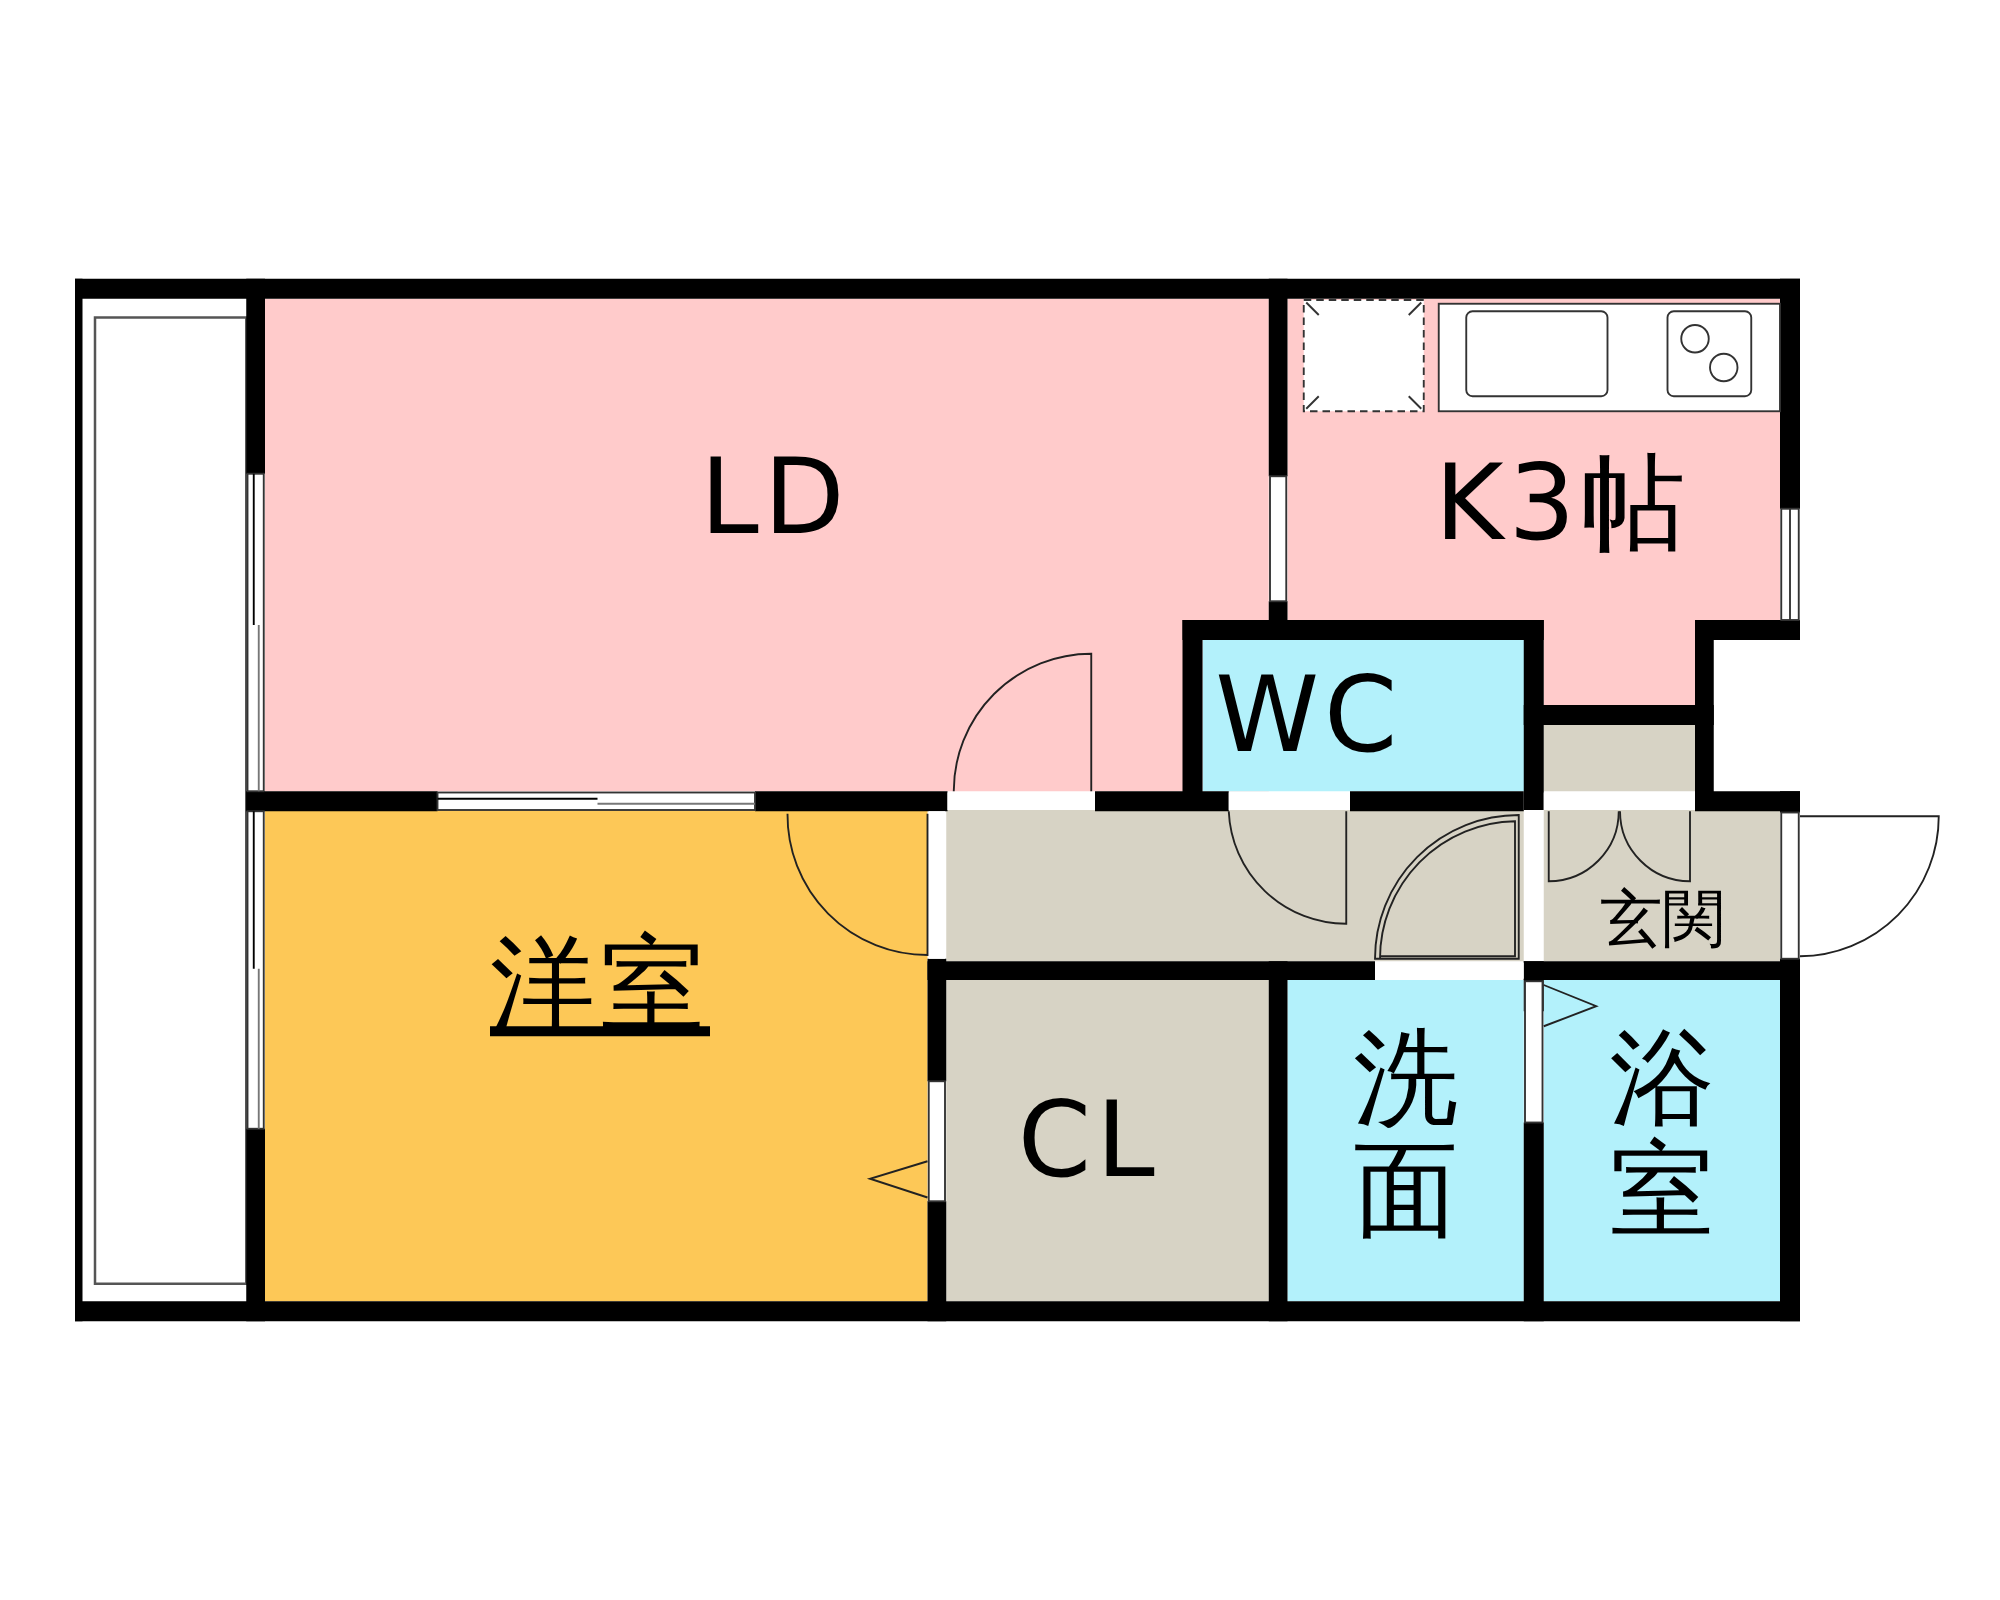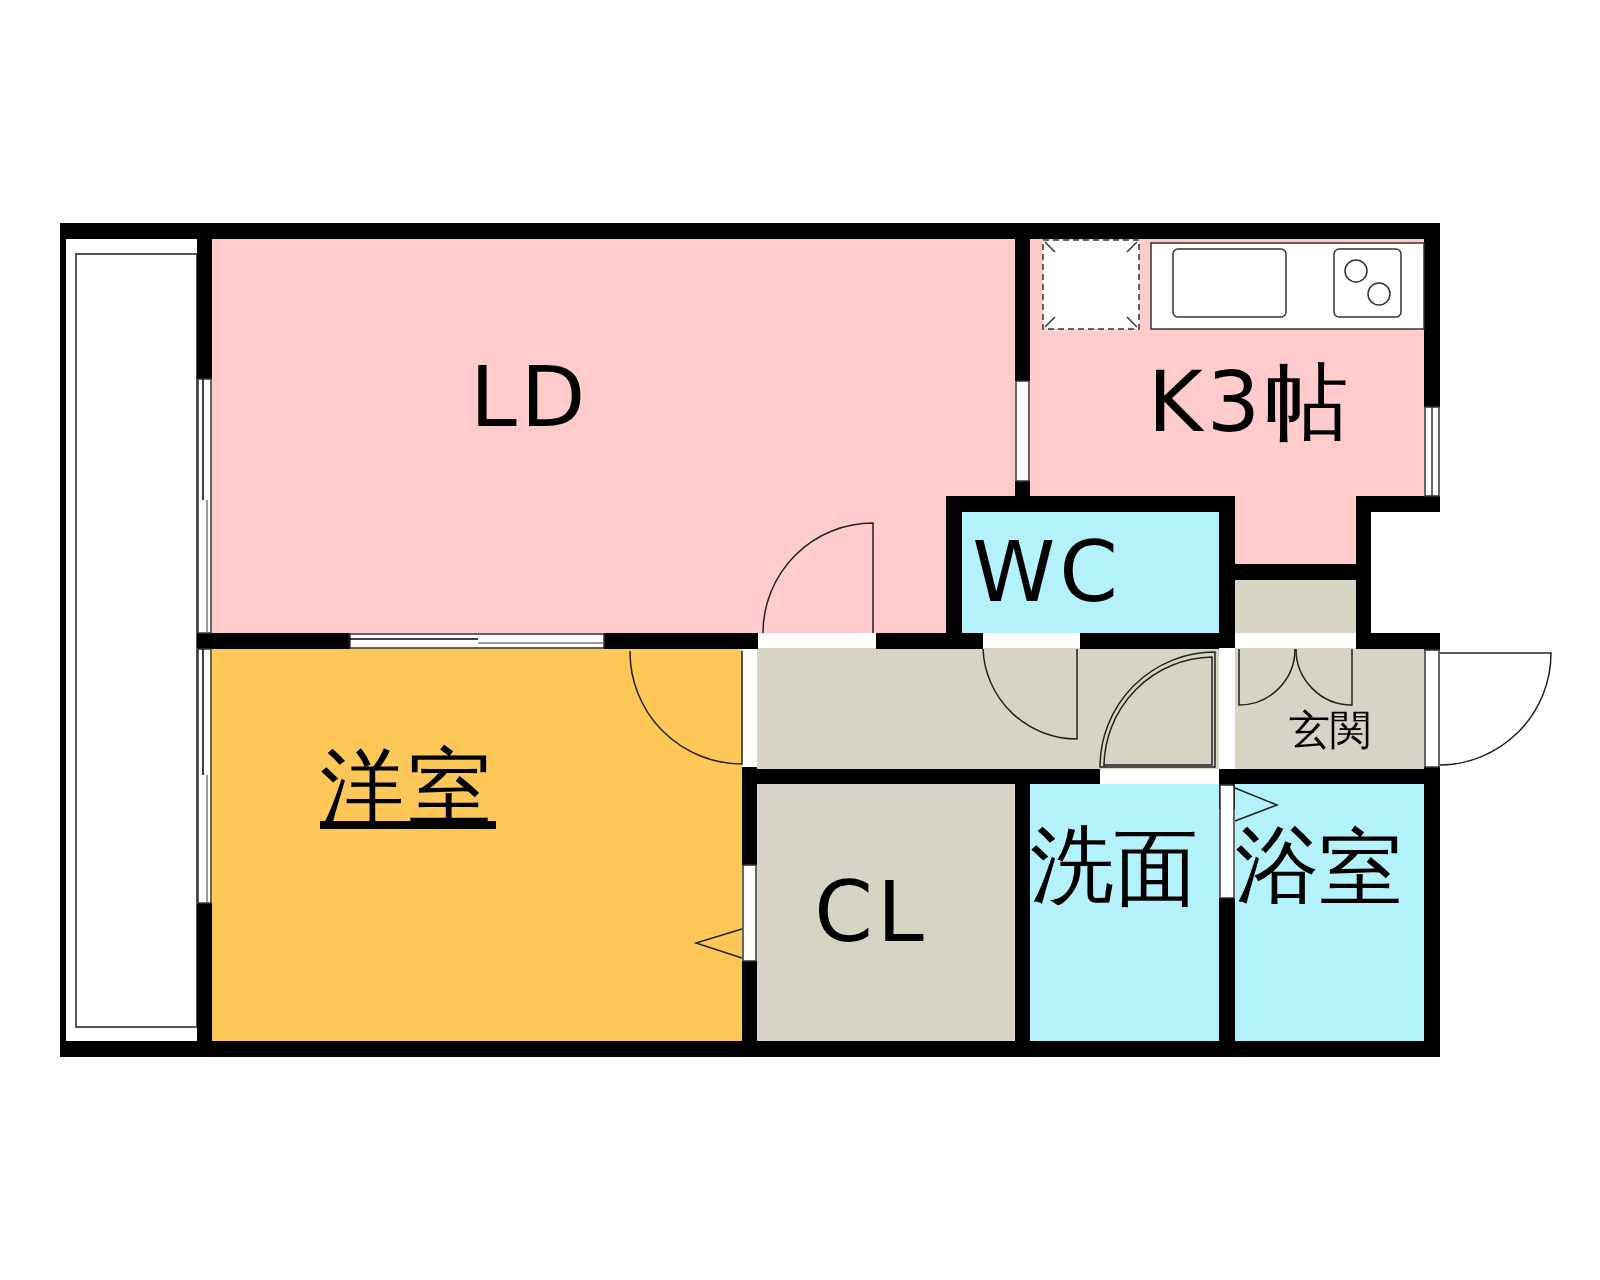--- a/index.html
+++ b/index.html
@@ -3,22 +3,22 @@
 <meta charset="utf-8">
 <style>
   html, body { margin:0; padding:0; background:#ffffff; }
   body { width:1600px; height:1280px; overflow:hidden; position:relative;
          font-family:"DejaVu Sans","Liberation Sans",sans-serif; }
   #plan { position:absolute; left:0; top:0; width:1600px; height:1280px; }
   .lbl { position:absolute; color:#000; text-align:center; line-height:1.0;
          font-family:"DejaVu Sans","Liberation Sans",sans-serif; white-space:nowrap; }
   .big { font-size:84px; letter-spacing:4px; }
   .mid { font-size:84px; }
-  .small { font-size:41px; }
-  .vert { display:flex; flex-direction:row; align-items:center; }
+  .small { font-size:50px; }
+  .vert { display:flex; flex-direction:column; align-items:center; }
 </style>
 </head>
 <body>
 
 <svg id="plan" viewBox="0 0 1600 1280" xmlns="http://www.w3.org/2000/svg">
 
   <g>
     <rect x="212" y="239" width="803" height="394" fill="#ffcbcb"></rect>
     <path d="M1030 239 H1424 V496 H1356 V564 H1235 V496 H1030 Z" fill="#ffcbcb"></path>
     <rect x="962" y="512" width="258" height="121" fill="#b3f1fb"></rect>

